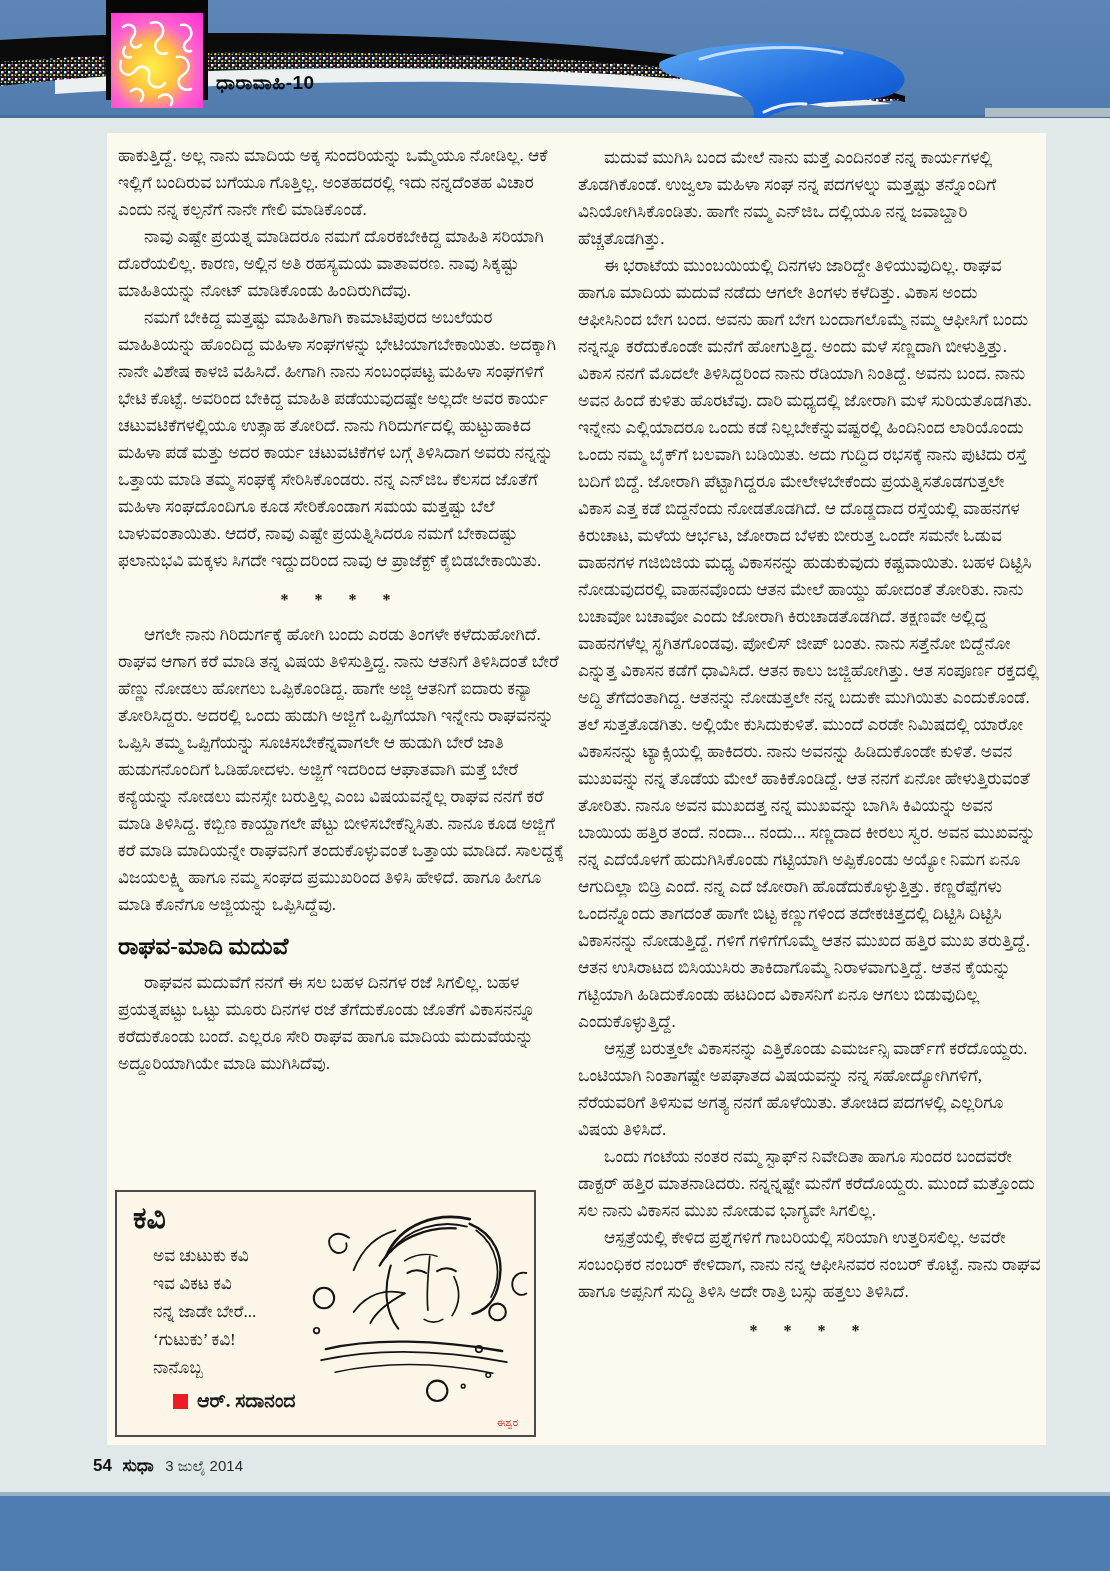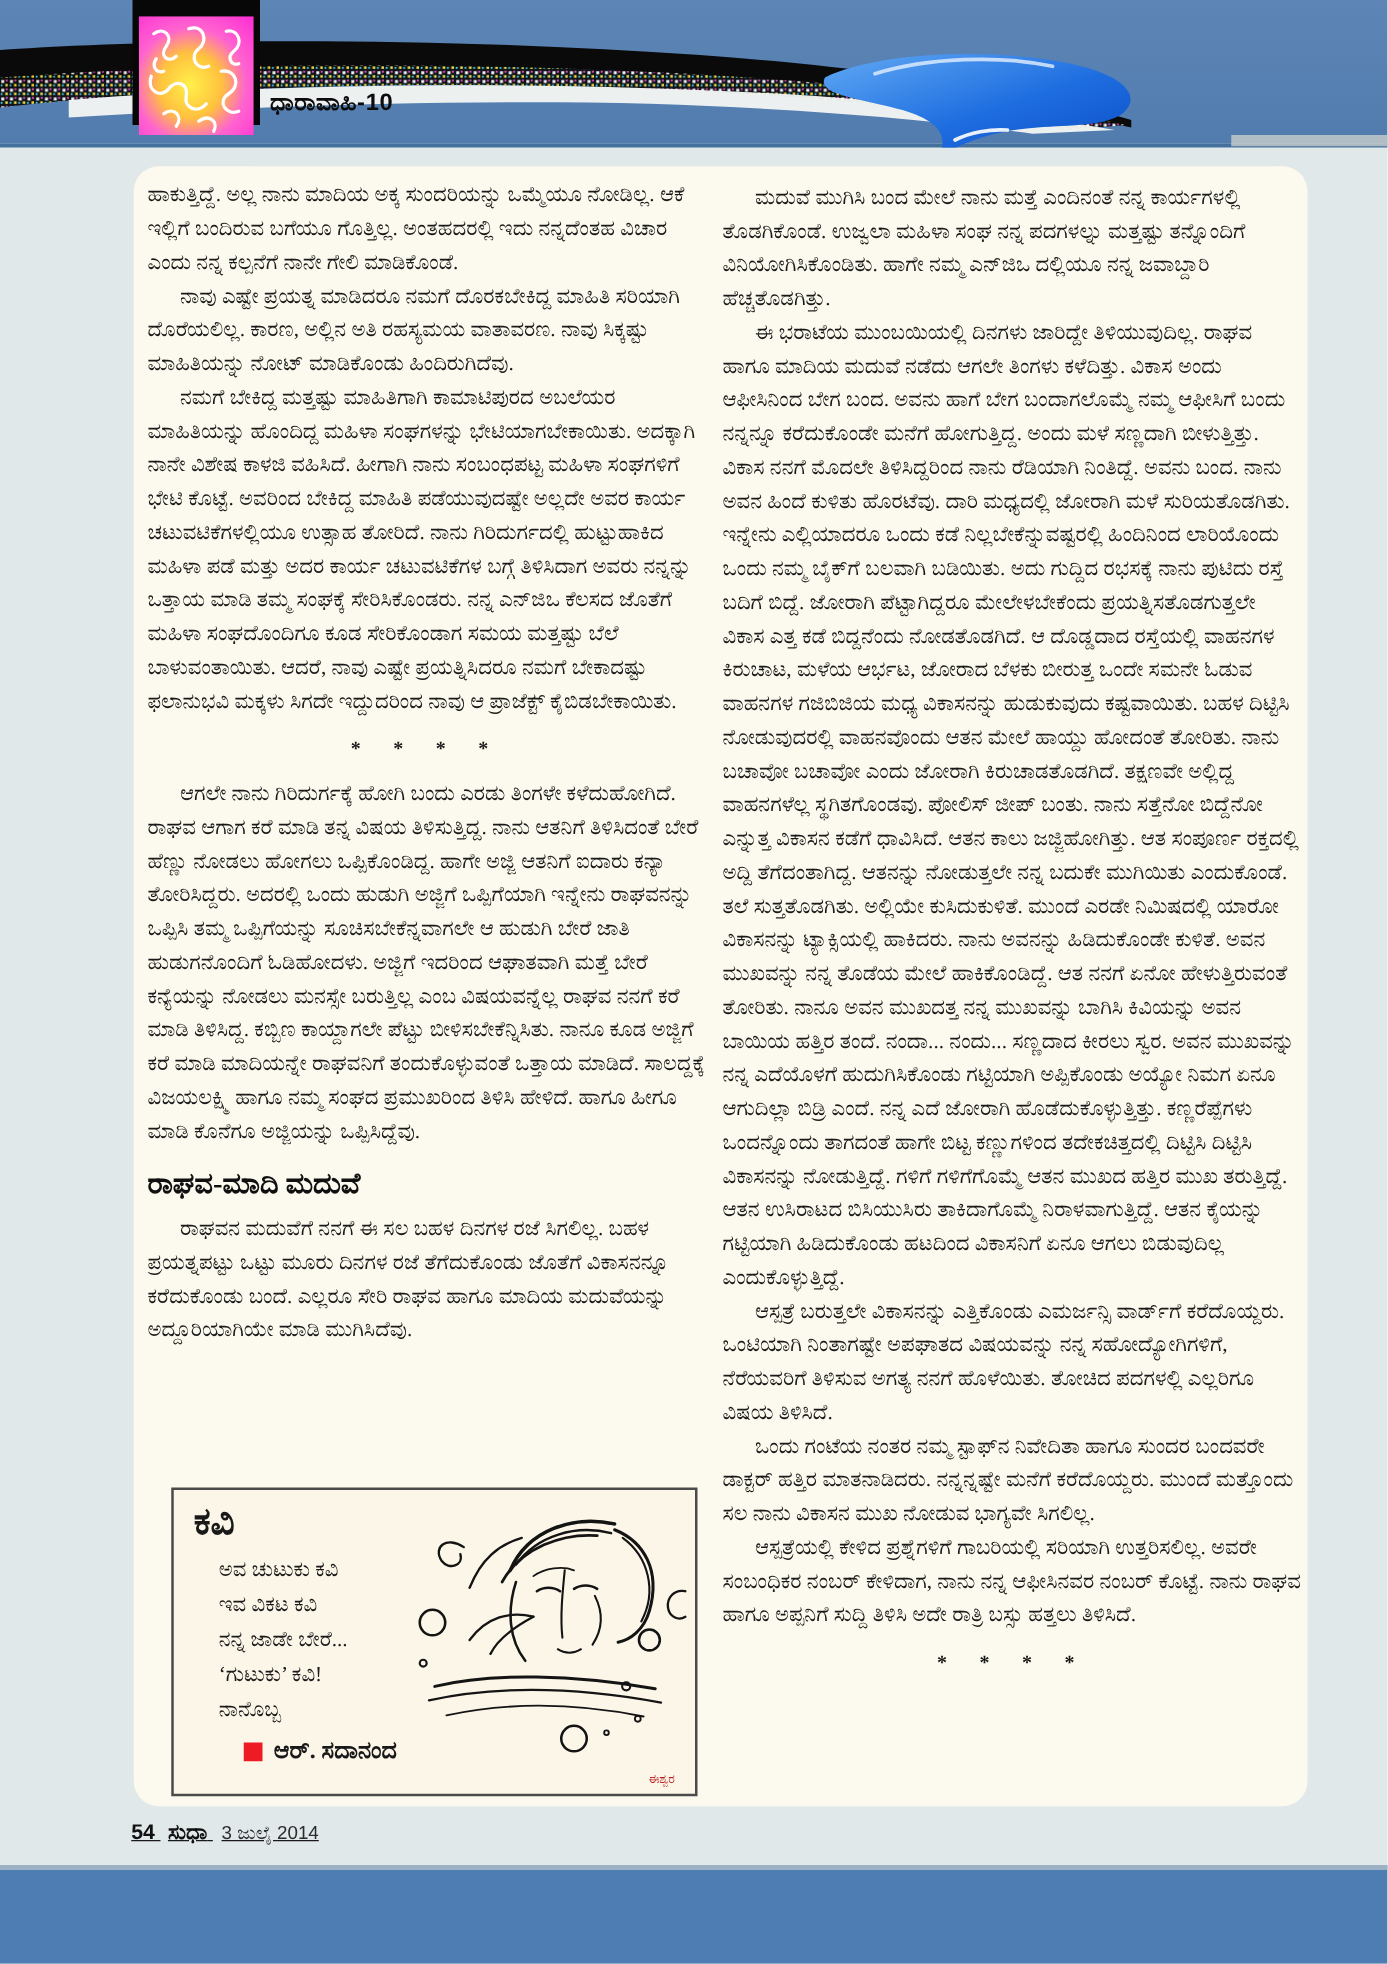--- a/index.html
+++ b/index.html
@@ -22,51 +22,51 @@
   .logo-art  { position:absolute; left:111px; top:13px; width:92px; height:95px; }
   .series-label {
     position:absolute; left:216px; top:72px;
     font-family:"Liberation Sans", sans-serif;
     font-size:19px; font-weight:bold; color:#0c0c0c; letter-spacing:.5px;
   }
 
   
   .content {
     position:absolute; left:107px; top:133px; width:939px; height:1312px;
-    background:#fcfaee; overflow:hidden;border-radius:20px;
+    background:#fcfaee; overflow:hidden;
   }
   .col { position:absolute; font-size:17px; line-height:27px; text-align:left; }
   .col.left  { left:11px;  top:9px;  width:446px; height:1042px; overflow:hidden; }
   .col.right { left:471px; top:11px; width:464px; height:1288px; overflow:hidden; }
   .paras p { margin:0; text-indent:26px; }
   .paras.cont p:first-child { text-indent:0; }
   .sep {
     text-align:center; font-weight:bold; letter-spacing:11px;
     margin:12px 0 8px; font-size:16px;
   }
   .subhead {
     margin:16px 0 9px; font-size:23px; line-height:26px; font-weight:bold; color:#101010;
     font-family:"Liberation Serif", serif;
   }
 
   
   .poem-box {
-    position:absolute; left:30px; top:1057px; width:421px; height:247px;
+    position:absolute; left:8px; top:1057px; width:421px; height:247px;
     border:2px solid #4b4b4b; background:#fcf6e8;
   }
   .poem-title { margin:10px 0 8px 16px; font-size:30px; line-height:32px; font-weight:bold; }
   .poem-lines p { margin:0 0 0 36px; font-size:17px; line-height:28px; text-indent:0; }
   .author-row { margin:8px 0 0 56px; display:flex; align-items:center; }
   .author-row .bullet { width:15px; height:15px; background:#ed1c24; display:inline-block; margin-right:9px; }
   .author-row .author { font-size:19px; font-weight:bold; }
   .sketch { position:absolute; right:4px; top:4px; width:232px; height:218px; }
   .sig { position:absolute; right:16px; bottom:6px; font-size:10px; color:#b91c1c; }
 
   
-  .footer { position:absolute; left:105px; top:1456px; font-family:"Liberation Sans", sans-serif;text-decoration:underline; }
+  .footer { position:absolute; left:93px; top:1456px; font-family:"Liberation Sans", sans-serif; }
   .footer .pgnum { font-size:17px; font-weight:bold; color:#111; }
   .footer .mag   { font-size:17px; font-weight:bold; color:#111; margin-left:6px; }
   .footer .date  { font-size:15px; color:#2c2c2c; margin-left:7px; font-weight:normal; }
   .bottom-band {
     position:absolute; left:0; top:1492px; width:1110px; height:79px;
     background:#4e7db3; border-top:4px solid #9db1c4;
   }
 </style>
 </head>
 <body>

